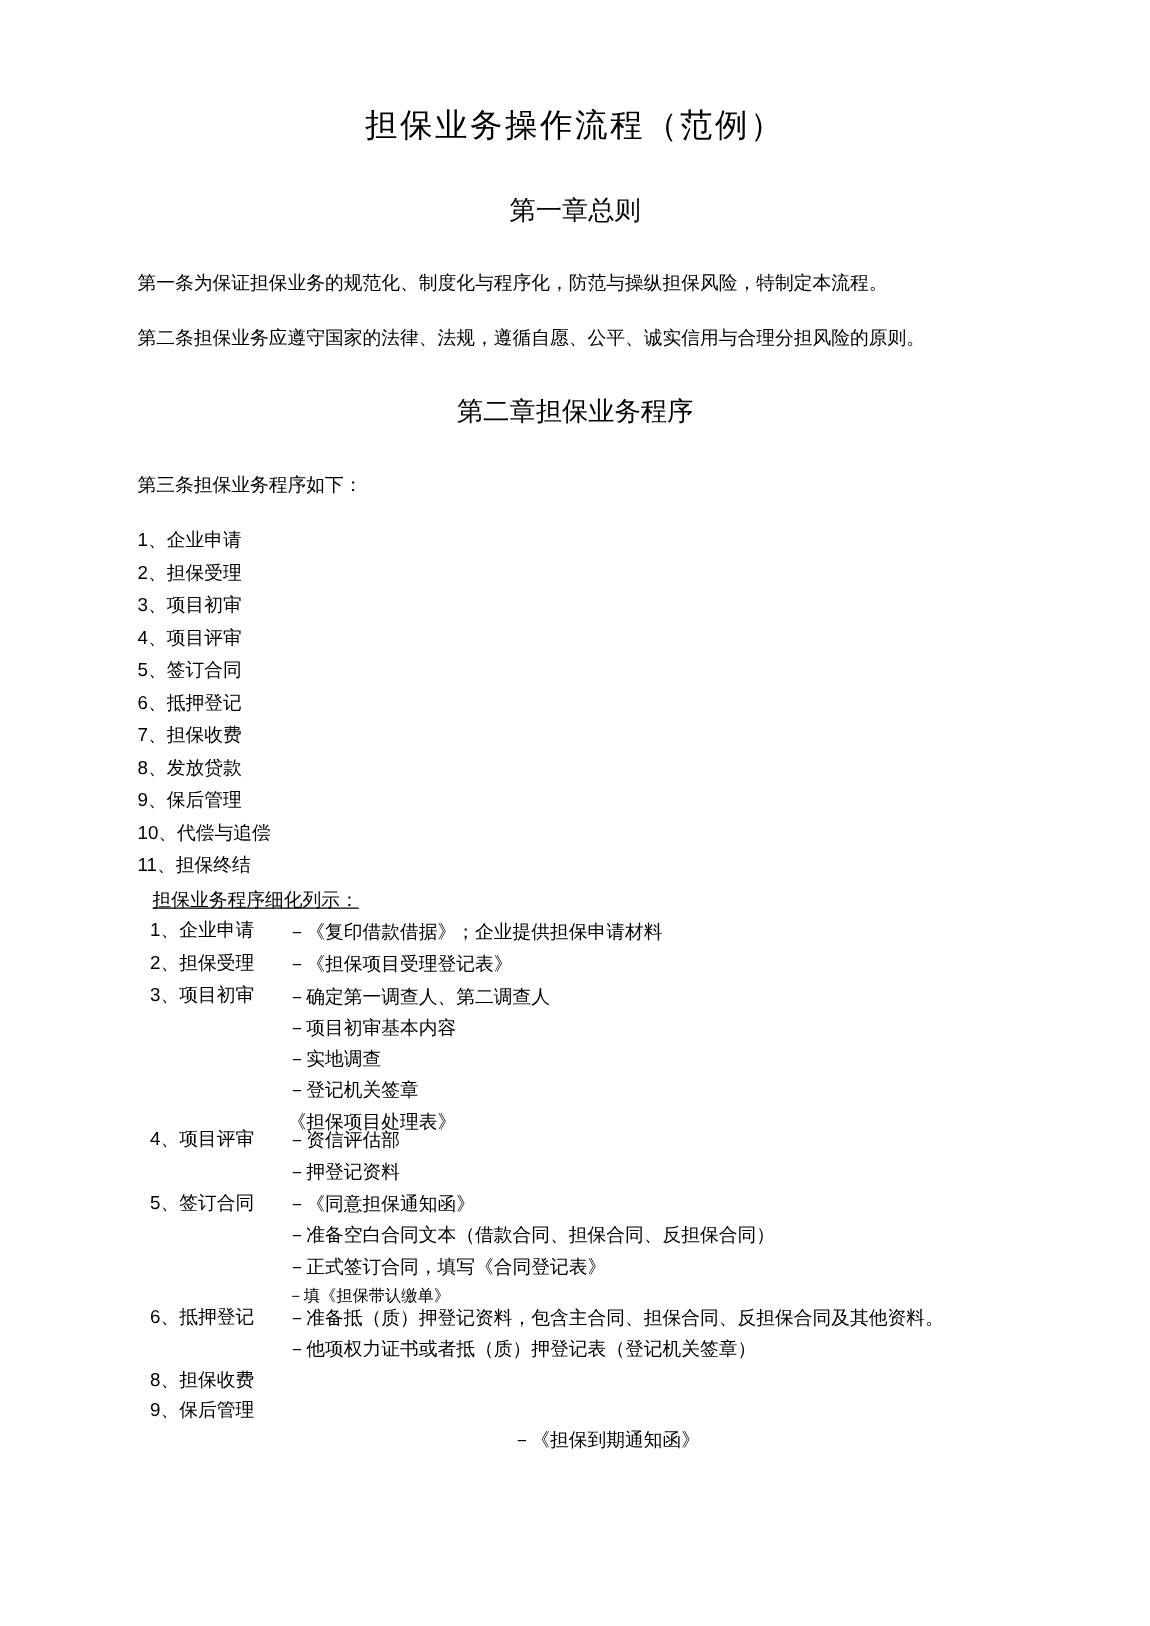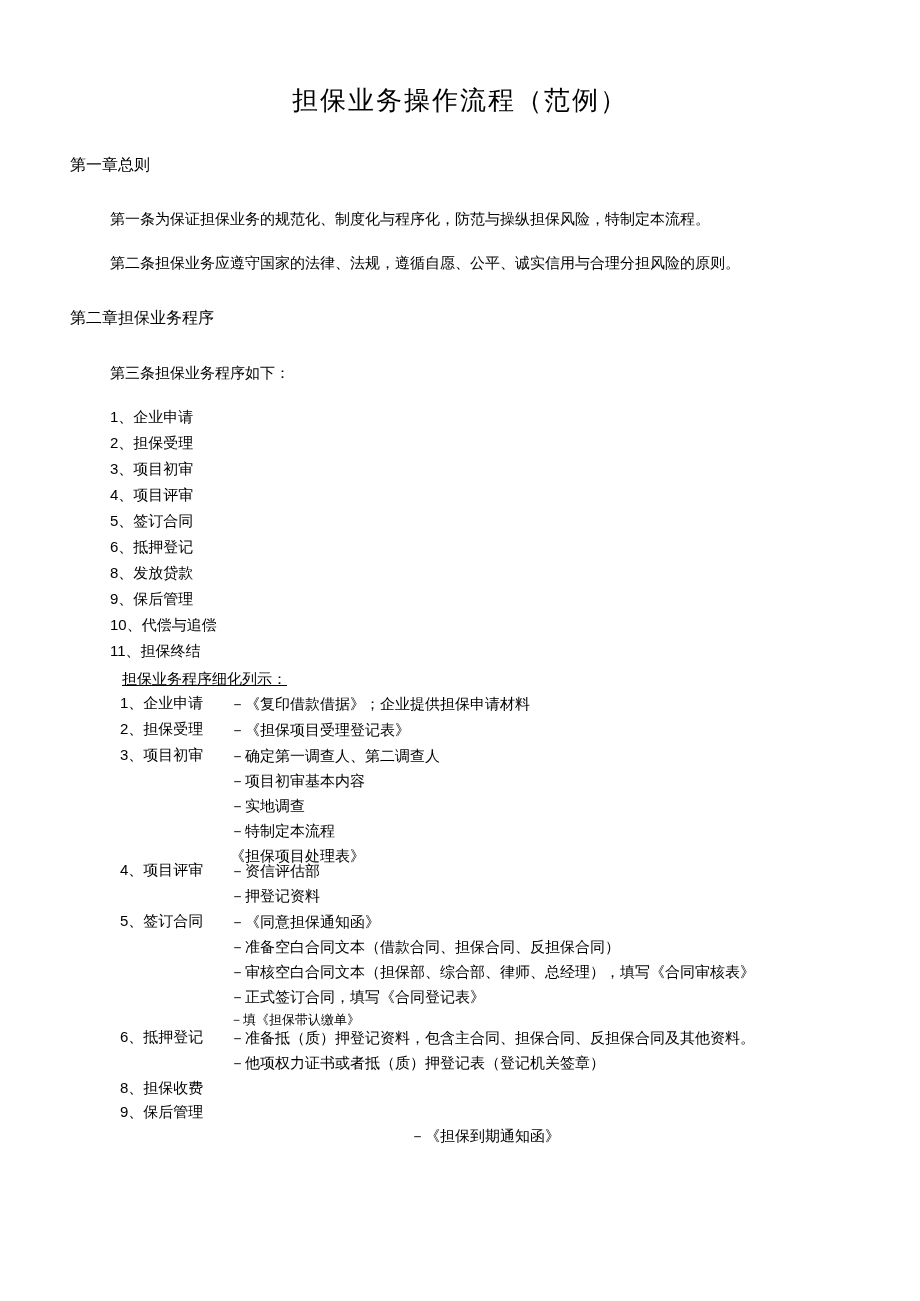--- a/index.html
+++ b/index.html
@@ -14,23 +14,24 @@
       box-sizing: border-box;
     }
     .title {
       text-align: center;
       font-size: 26px;
       font-weight: normal;
       letter-spacing: 2px;
       font-family: Liberation Serif, serif;
     }
     .chapter {
-      font-size: 16px;
+      font-size: 21px;
       margin-top: 30px;
       margin-bottom: 30px;
+      text-align: center;
     }
     .article {
       margin-left: 40px;
       margin-top: 20px;
       margin-bottom: 20px;
     }
     .list-block {
       margin-left: 40px;
     }
     .list-item {
@@ -73,20 +74,21 @@
 <div class="chapter">第二章担保业务程序</div>
 <div class="article">第三条担保业务程序如下：</div>
 
 <div class="list-block">
   <div class="list-item">1、企业申请</div>
   <div class="list-item">2、担保受理</div>
   <div class="list-item">3、项目初审</div>
   <div class="list-item">4、项目评审</div>
   <div class="list-item">5、签订合同</div>
   <div class="list-item">6、抵押登记</div>
+  <div class="list-item">7、担保收费</div>
   <div class="list-item">8、发放贷款</div>
   <div class="list-item">9、保后管理</div>
   <div class="list-item">10、代偿与追偿</div>
   <div class="list-item">11、担保终结</div>
 </div>
 
 <div class="sublist-title">担保业务程序细化列示：</div>
 
 <div>
   <div class="detail-row">
@@ -100,37 +102,36 @@
     <div class="detail-content">
       <div class="detail-line">－《担保项目受理登记表》</div>
     </div>
   </div>
   <div class="detail-row">
     <div class="detail-label">3、项目初审</div>
     <div class="detail-content">
       <div class="detail-line">－确定第一调查人、第二调查人</div>
       <div class="detail-line">－项目初审基本内容</div>
       <div class="detail-line">－实地调查</div>
-      <div class="detail-line">－特制定本流程</div>
+      <div class="detail-line">－登记机关签章</div>
       <div class="detail-line" style="font-size:15px;margin-bottom:-10px;">《担保项目处理表》</div>
     </div>
   </div>
   <div class="detail-row">
     <div class="detail-label">4、项目评审</div>
     <div class="detail-content">
       <div class="detail-line">－资信评估部</div>
       <div class="detail-line">－押登记资料</div>
     </div>
   </div>
   <div class="detail-row">
     <div class="detail-label">5、签订合同</div>
     <div class="detail-content">
       <div class="detail-line">－《同意担保通知函》</div>
       <div class="detail-line">－准备空白合同文本（借款合同、担保合同、反担保合同）</div>
-      <div class="detail-line">－审核空白合同文本（担保部、综合部、律师、总经理），填写《合同审核表》</div>
       <div class="detail-line">－正式签订合同，填写《合同登记表》</div>
       <div class="detail-line" style="font-size:13px;margin-bottom:-6px;">－填《担保带认缴单》</div>
     </div>
   </div>
   <div class="detail-row">
     <div class="detail-label">6、抵押登记</div>
     <div class="detail-content">
       <div class="detail-line">－准备抵（质）押登记资料，包含主合同、担保合同、反担保合同及其他资料。</div>
       <div class="detail-line">－他项权力证书或者抵（质）押登记表（登记机关签章）</div>
     </div>

